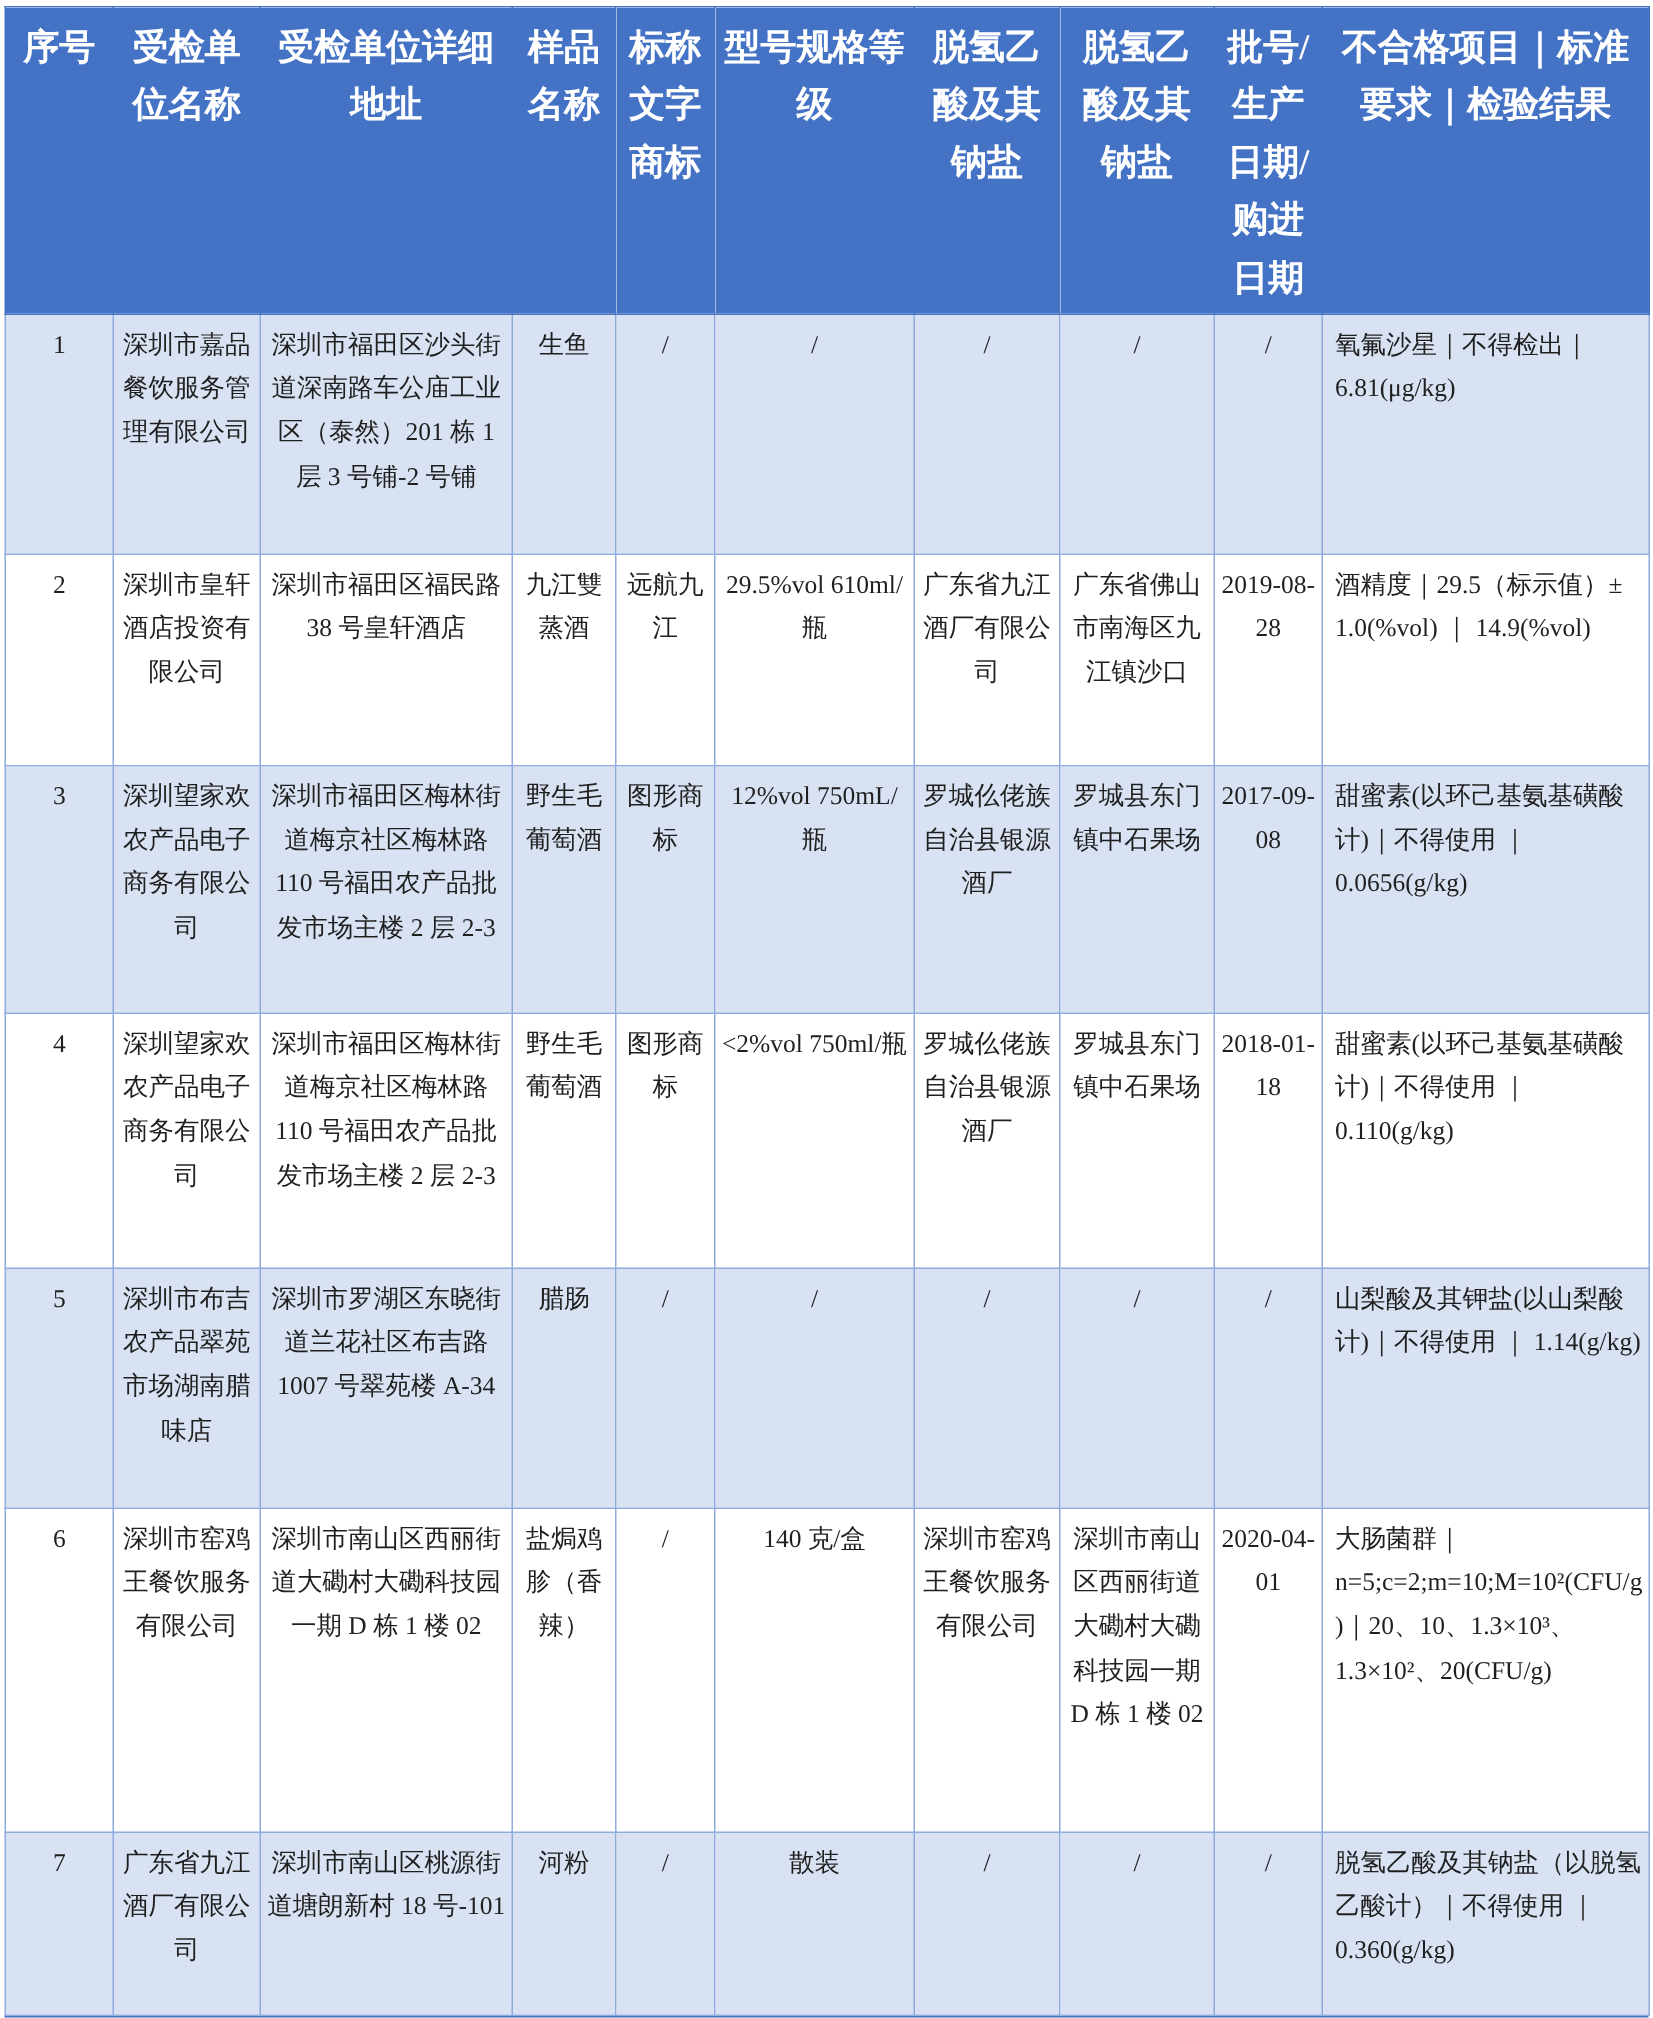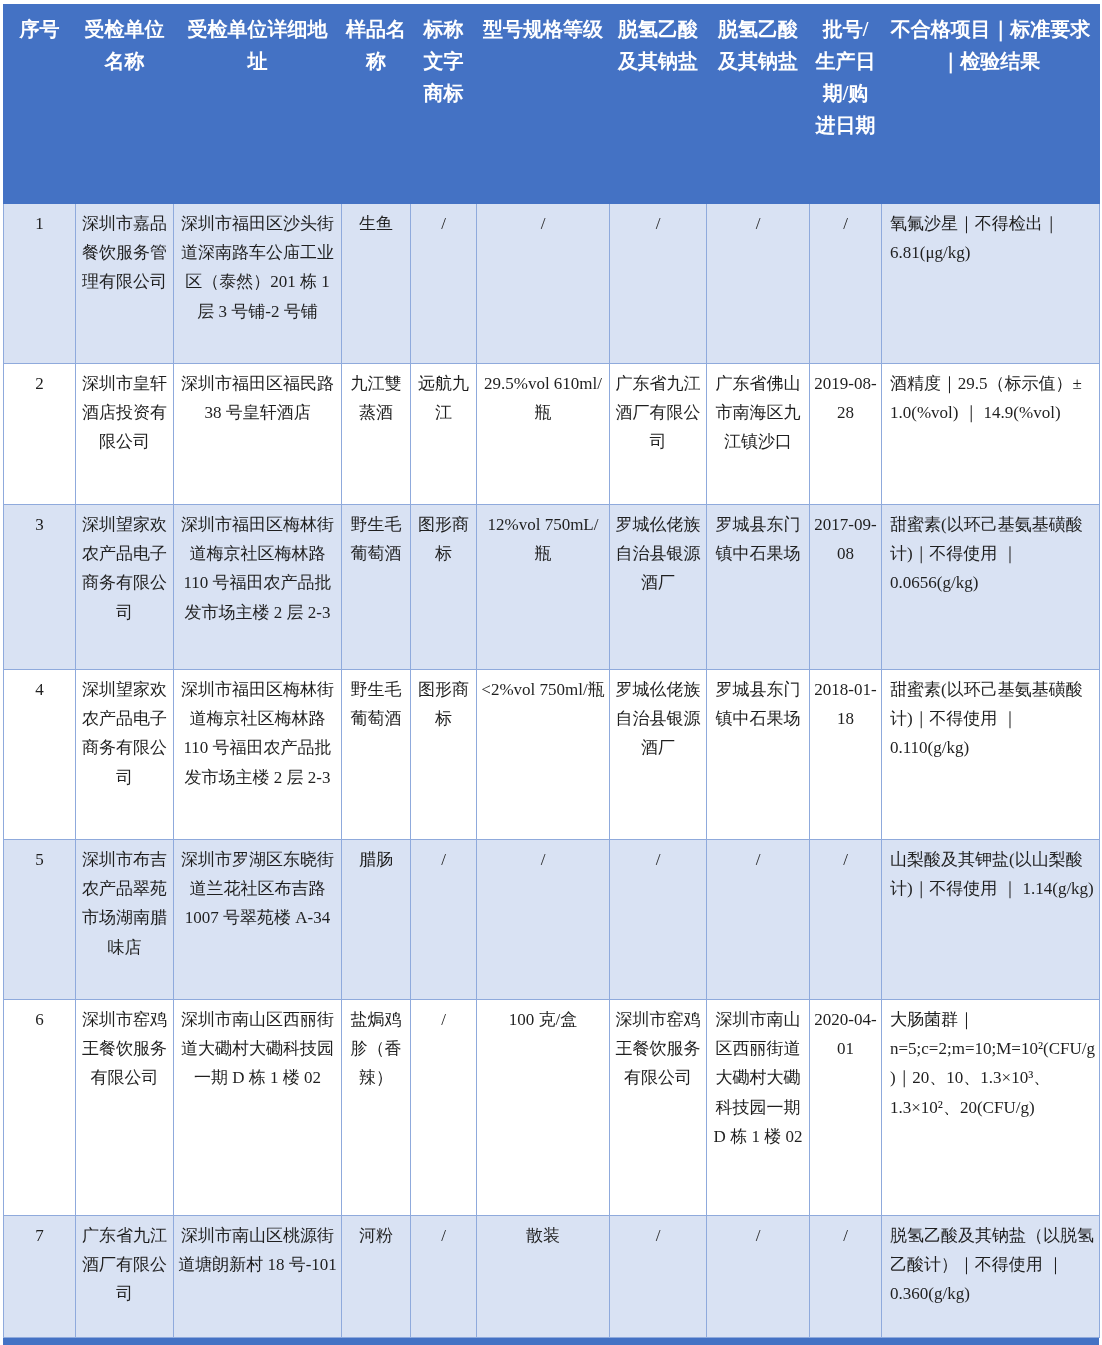--- a/index.html
+++ b/index.html
@@ -31,21 +31,21 @@
     font-size:17px;
     line-height:1.72;
     word-break:break-word;
     overflow:hidden;
   }
   thead th{
     background:var(--header-bg);
     color:var(--header-text);
     border:1px solid var(--header-bg);
     font-weight:bold;
-    font-size:20px;
+    font-size:24px;
     line-height:1.6;
     height:186px;
     padding-top:8px;
   }
   tbody tr:nth-child(odd) td{background:var(--band-bg);}
   tbody tr:nth-child(even) td{background:#ffffff;}
   td.col-result{text-align:left;padding-left:8px;margin-top:21px;}
   .bottom-strip{
     width:1096px;height:7px;
     background:var(--header-bg);
@@ -142,21 +142,21 @@
         <td class="col-producer_addr">/</td>
         <td class="col-batch">/</td>
         <td class="col-result">山梨酸及其钾盐(以山梨酸计)｜不得使用 ｜ 1.14(g/kg)</td>
       </tr>
       <tr style="height: 216px;">
         <td class="col-seq">6</td>
         <td class="col-unit">深圳市窑鸡王餐饮服务有限公司</td>
         <td class="col-unit_addr">深圳市南山区西丽街道大磡村大磡科技园一期 D 栋 1 楼 02</td>
         <td class="col-sample">盐焗鸡胗（香辣）</td>
         <td class="col-trademark">/</td>
-        <td class="col-spec">100 克/盒</td>
+        <td class="col-spec">140 克/盒</td>
         <td class="col-producer">深圳市窑鸡王餐饮服务有限公司</td>
         <td class="col-producer_addr">深圳市南山区西丽街道大磡村大磡科技园一期 D 栋 1 楼 02</td>
         <td class="col-batch">2020-04-01</td>
         <td class="col-result">大肠菌群｜ n=5;c=2;m=10;M=10²(CFU/g)｜20、10、1.3×10³、1.3×10²、20(CFU/g)</td>
       </tr>
       <tr style="height: 122px;">
         <td class="col-seq">7</td>
         <td class="col-unit">广东省九江酒厂有限公司</td>
         <td class="col-unit_addr">深圳市南山区桃源街道塘朗新村 18 号-101</td>
         <td class="col-sample">河粉</td>

